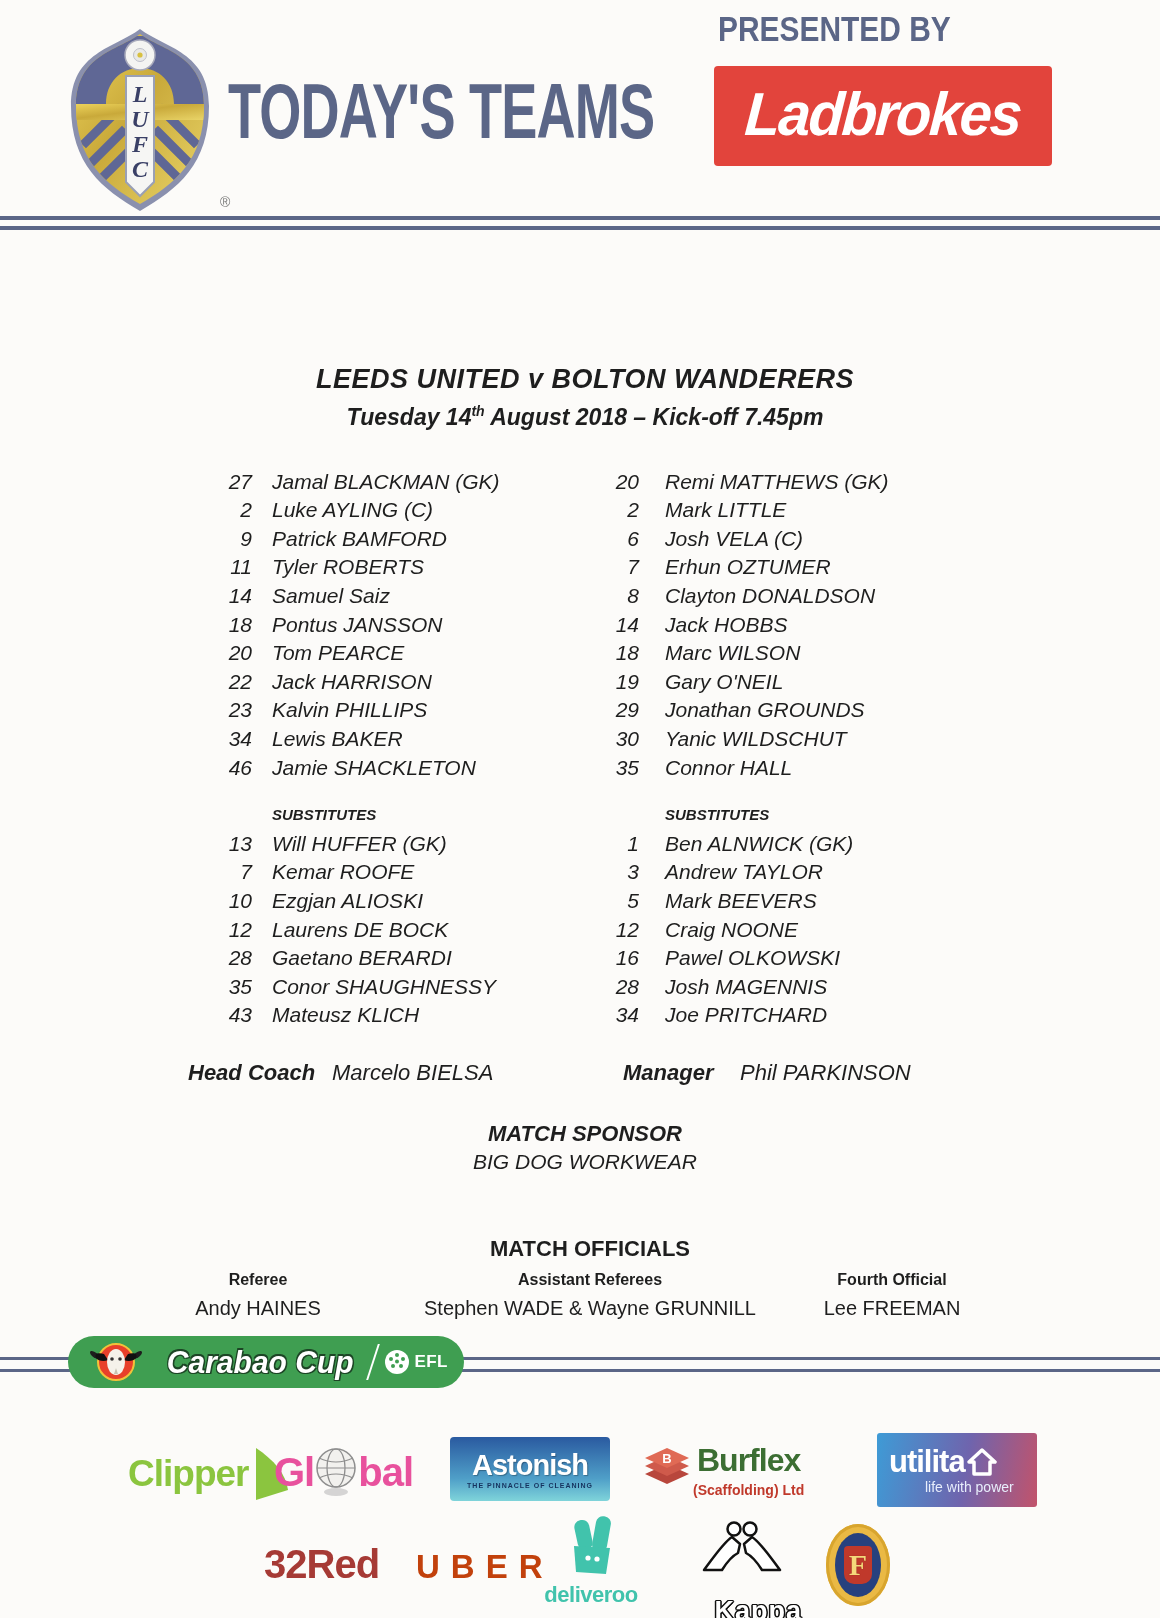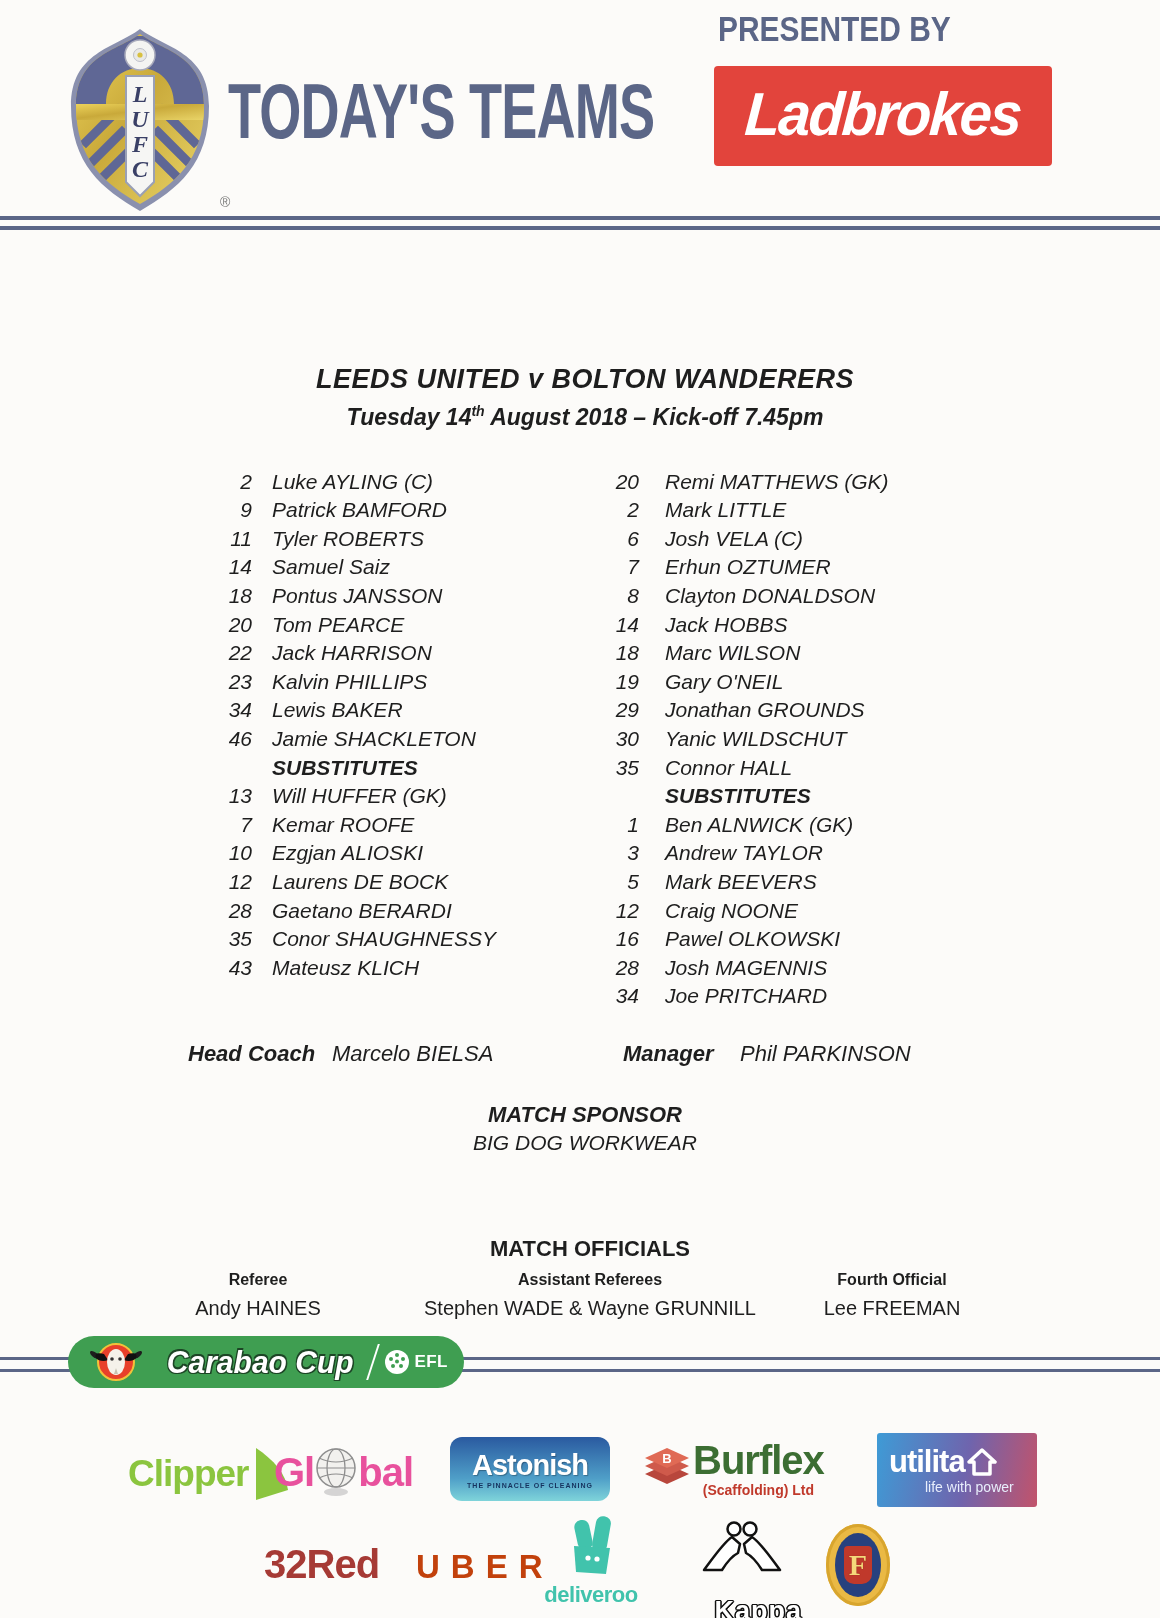--- a/index.html
+++ b/index.html
@@ -36,21 +36,21 @@
   .match-title{text-align:center;font-size:27px;font-weight:bold;line-height:34px;letter-spacing:.5px;}
   .match-date{text-align:center;font-size:23px;font-weight:bold;line-height:30px;}
   .match-date sup{font-size:14px;}
 
   .teams{display:grid;grid-template-columns:405px 405px;margin-top:36px;}
   .prow{display:flex;line-height:28.6px;font-size:21px;}
   .col-home .num{width:72px;text-align:right;}
   .col-home .pname{padding-left:20px;}
   .col-away .num{width:54px;text-align:right;}
   .col-away .pname{padding-left:26px;}
-  .subs-title{font-weight:bold;font-size:21px;line-height:28.6px;}
+  .subs-title{font-weight:bold;font-size:15px;line-height:28.6px;margin-top:19px;}
   .col-home .subs-title{padding-left:92px;}
   .col-away .subs-title{padding-left:80px;}
 
   .coach-row{display:grid;grid-template-columns:405px 405px;margin-top:30px;font-size:22px;}
   .coach{display:flex;align-items:baseline;}
   .coach .clabel{font-weight:bold;}
   .coach-home{padding-left:8px;}
   .coach-home .clabel{width:144px;}
   .coach-away{padding-left:38px;}
   .coach-away .clabel{width:117px;}
@@ -87,29 +87,29 @@
   .efl{display:flex;align-items:center;gap:4px;}
   .efl-name{color:#fff;font-weight:bold;font-size:17px;letter-spacing:.5px;}
 
   
   .partners1{position:absolute;left:0;top:1430px;width:1160px;height:80px;}
   .clipper{position:absolute;left:89px;top:18px;display:flex;align-items:center;}
   .clipper-text{font-size:37px;font-weight:bold;color:#8bc53f;letter-spacing:-1px;margin-left:39px;}
   .global{position:absolute;left:274px;top:16px;display:flex;align-items:center;}
   .global-text{font-size:40px;font-weight:bold;color:#e8519d;letter-spacing:-1px;}
   .astonish{
-    position:absolute;left:450px;top:7px;width:160px;height:64px;border-radius:12px;
+    position:absolute;left:450px;top:7px;width:160px;height:64px;border-radius:4px;
     background:linear-gradient(180deg,#2a5aa0,#4f9fc8 65%,#7fd4da);
     display:flex;flex-direction:column;align-items:center;justify-content:center;
   }
   .astonish-text{color:#fff;font-weight:bold;font-size:29px;letter-spacing:-1px;line-height:30px;text-shadow:1px 1px 1px rgba(0,0,0,.3);}
   .astonish-tag{color:#16325e;font-size:7px;font-weight:bold;letter-spacing:1px;margin-top:2px;}
   .burflex{position:absolute;left:641px;top:10px;display:flex;align-items:flex-start;}
   .burflex-main{display:flex;flex-direction:column;align-items:center;}
-  .burflex-text{font-size:40px;font-weight:bold;color:#3c6e33;letter-spacing:-1px;line-height:40px;}
+  .burflex-text{font-size:32px;font-weight:bold;color:#3c6e33;letter-spacing:-1px;line-height:40px;}
   .burflex-sub{font-size:14px;font-weight:bold;color:#c0392b;margin-top:2px;}
   .utilita{
     position:absolute;left:877px;top:3px;width:160px;height:74px;border-radius:3px;
     background:linear-gradient(100deg,#3e9bd6 0%,#6f64ad 55%,#c2536b 100%);
     display:flex;flex-direction:column;justify-content:center;padding-left:12px;box-sizing:border-box;
   }
   .utilita-row{display:flex;align-items:center;gap:2px;}
   .utilita-text{color:#fff;font-weight:bold;font-size:31px;letter-spacing:-1px;line-height:32px;}
   .utilita-tag{color:#e8eefc;font-size:14px;margin-top:1px;padding-left:36px;}
 
@@ -186,20 +186,24 @@
   <div class="rule rule1"></div>
   <div class="rule rule2"></div>
 
   <div class="content">
     <div class="match-title">LEEDS UNITED v BOLTON WANDERERS</div>
     <div class="match-date"><span>Tuesday 14</span><sup>th</sup><span> August 2018 – Kick-off 7.45pm</span></div>
 
     <div class="teams">
       <div class="col-home">
         <div>
+  <div class="prow">
+    <span class="num">27</span>
+    <span class="pname">Jamal BLACKMAN (GK)</span>
+  </div>
 
   <div class="prow">
     <span class="num">2</span>
     <span class="pname">Luke AYLING (C)</span>
   </div>
 
   <div class="prow">
     <span class="num">9</span>
     <span class="pname">Patrick BAMFORD</span>
   </div>

